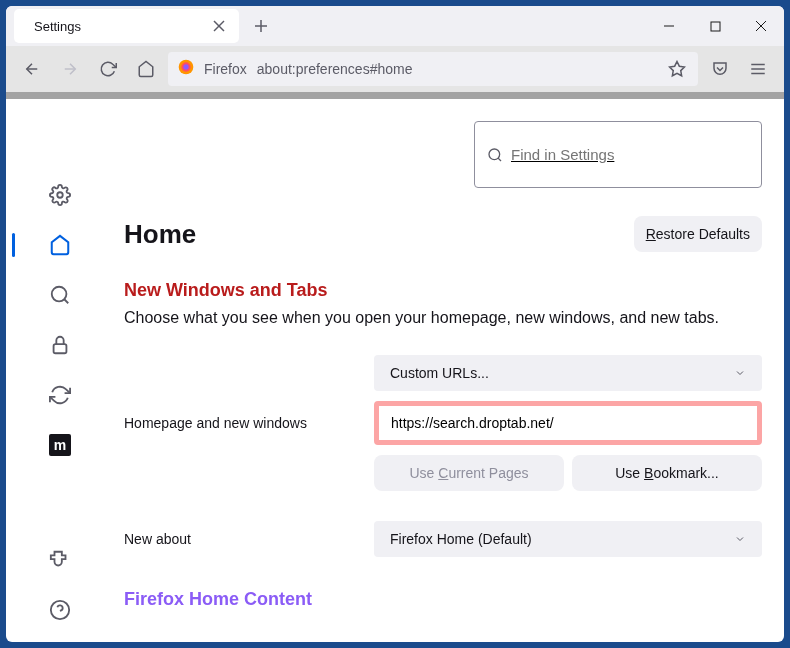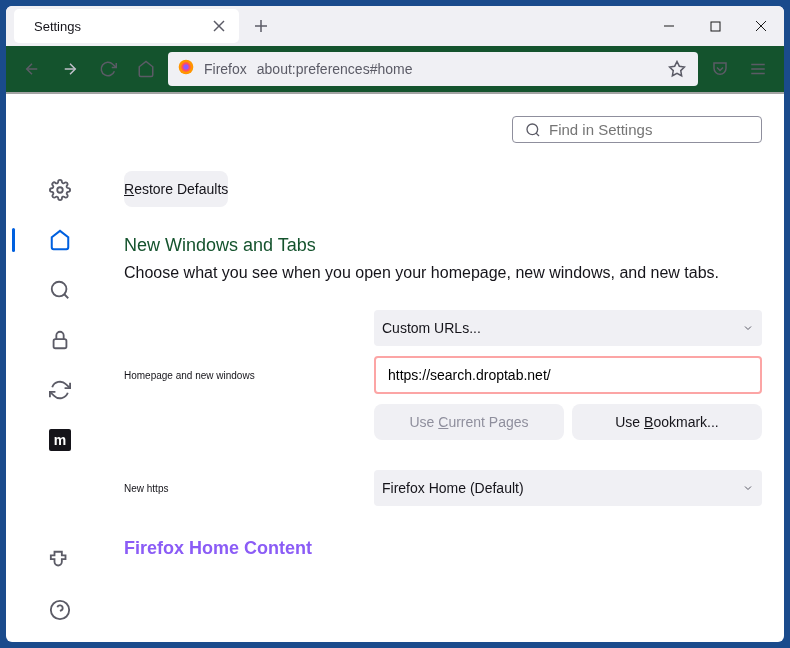--- a/index.html
+++ b/index.html
@@ -5,48 +5,48 @@
 * { margin: 0; padding: 0; box-sizing: border-box; font-family: -apple-system, BlinkMacSystemFont, "Segoe UI", Arial, sans-serif; }
 body { width: 790px; height: 648px; background: #1a4b8c; padding: 6px; }
 .window { width: 100%; height: 100%; background: #fff; border-radius: 6px; overflow: hidden; display: flex; flex-direction: column; }
 .titlebar { display: flex; align-items: center; height: 40px; background: #f0f0f4; }
 .tab { display: flex; align-items: center; gap: 8px; background: #fff; border-radius: 5px; padding: 8px 12px; margin-left: 8px; min-width: 225px; height: 34px; }
 .tab-title { font-size: 13px; flex: 1; color: #15141a; }
 .tab-close { cursor: pointer; width: 16px; height: 16px; display: flex; align-items: center; justify-content: center; color: #5b5b66; }
 .newtab-btn { width: 32px; height: 32px; display: flex; align-items: center; justify-content: center; color: #5b5b66; cursor: pointer; margin-left: 6px; }
 .win-controls { margin-left: auto; display: flex; }
 .win-btn { width: 46px; height: 40px; display: flex; align-items: center; justify-content: center; cursor: pointer; color: #1b1b1b; }
-.toolbar { display: flex; align-items: center; gap: 6px; padding: 6px 10px; background: #14532d; border-bottom: 2px solid #a3a3a3; }
+.toolbar { display: flex; align-items: center; gap: 6px; padding: 6px 10px; background: #e5e5e5; border-bottom: 7px solid #a3a3a3; }
 .tb-btn { width: 32px; height: 32px; display: flex; align-items: center; justify-content: center; border-radius: 4px; cursor: pointer; color: #5b5b66; }
 .tb-btn.disabled { color: #bfbfc9; }
 .addrbar { flex: 1; display: flex; align-items: center; height: 34px; background: #f0f0f4; border-radius: 4px; padding: 0 10px; gap: 10px; }
 .ff-logo { width: 16px; height: 16px; }
 .addr-label { font-size: 14px; color: #5b5b66; }
 .addr-url { font-size: 14px; color: #5b5b66; flex: 1; }
 .content-wrap { flex: 1; display: flex; overflow: hidden; }
 .sidebar { width: 108px; display: flex; flex-direction: column; align-items: center; gap: 14px; padding-top: 78px; }
 .side-item { width: 36px; height: 36px; display: flex; align-items: center; justify-content: center; cursor: pointer; color: #5b5b66; border-radius: 4px; position: relative; }
 .side-item.active { color: #0060df; }
 .side-item.active::before { content: ""; position: absolute; left: -30px; width: 3px; height: 24px; background: #0060df; border-radius: 2px; }
 .side-item svg { width: 22px; height: 22px; }
 .ext-icon { width: 22px; height: 22px; background: #15141a; color: #fff; display: flex; align-items: center; justify-content: center; font-size: 14px; font-weight: bold; border-radius: 2px; }
 .main { flex: 1; padding: 22px 22px 0 10px; overflow: hidden; }
 .search-wrap { display: flex; justify-content: flex-end; margin-bottom: 28px; }
-.search-box { display: flex; align-items: center; gap: 8px; border: 1px solid #8f8f9d; border-radius: 4px; padding: 4px 12px; width: 250px; }
+.search-box { display: flex; align-items: center; gap: 8px; border: 1px solid #8f8f9d; border-radius: 4px; padding: 24px 12px; width: 288px; text-decoration: underline; }
 .search-box input { border: none; outline: none; font-size: 15px; flex: 1; }
 .header-row { display: flex; justify-content: space-between; align-items: center; margin-bottom: 28px; }
 .page-title { font-size: 26px; font-weight: 600; color: #15141a; }
-.btn { background: #f0f0f4; border: none; border-radius: 8px; padding: 10px 0; font-size: 14px; cursor: pointer; color: #15141a; }
-.section-title { font-size: 18px; font-weight: 400; color: #14532d; margin-bottom: 8px; }
+.btn { background: #f0f0f4; border: none; border-radius: 8px; padding: 10px 12px; font-size: 14px; cursor: pointer; color: #15141a; }
+.section-title { font-size: 18px; font-weight: 700; color: #b91c1c; margin-bottom: 8px; }
 .section-desc { font-size: 16px; color: #15141a; margin-bottom: 28px; }
 .form-row { display: flex; align-items: center; margin-bottom: 10px; }
-.form-label { width: 250px; font-size: 10px; color: #15141a; }
+.form-label { width: 250px; font-size: 14px; color: #15141a; }
 .form-controls { flex: 1; display: flex; flex-direction: column; gap: 10px; }
-.select-box { background: #f0f0f4; border-radius: 4px; padding: 10px 8px; display: flex; justify-content: space-between; align-items: center; cursor: pointer; font-size: 14px; color: #15141a; }
-.text-input { border: 2px solid #fca5a5; border-radius: 4px; padding: 9px 12px; font-size: 14px; outline: none; width: 100%; }
+.select-box { background: #f0f0f4; border-radius: 4px; padding: 10px 16px; display: flex; justify-content: space-between; align-items: center; cursor: pointer; font-size: 14px; color: #15141a; }
+.text-input { border: 5px solid #fca5a5; border-radius: 4px; padding: 9px 12px; font-size: 14px; outline: none; width: 100%; }
 .btn-row { display: flex; gap: 8px; }
 .btn-row .btn { flex: 1; text-align: center; white-space: nowrap; overflow: hidden; text-overflow: ellipsis; }
 .btn.disabled { color: #8f8f9d; cursor: default; }
 .u { text-decoration: underline; }
 .spacer-row { height: 20px; }
 .section-title2 { font-size: 18px; font-weight: 700; color: #8b5cf6; margin-top: 32px; }
 </style>
 </head>
 <body>
 
@@ -203,20 +203,21 @@
         <div class="search-box">
           <svg width="16" height="16" viewBox="0 0 24 24" fill="none" stroke="#5b5b66" stroke-width="2">
               <circle cx="11" cy="11" r="8"></circle>
               <line x1="21" y1="21" x2="16.65" y2="16.65"></line>
             </svg>
           <input type="text" placeholder="Find in Settings" style="">
         </div>
       </div>
 
       <div class="header-row">
+        <h1 class="page-title">Home</h1>
         <button class="btn"><span class="u">R</span>estore Defaults</button>
       </div>
 
       <h2 class="section-title">New Windows and Tabs</h2>
       <p class="section-desc">Choose what you see when you open your homepage, new windows, and new tabs.</p>
 
       <div class="form-row">
         <div class="form-label"></div>
         <div class="form-controls">
           <div class="select-box">
@@ -241,21 +242,21 @@
           <div class="btn-row">
             <button class="btn disabled">Use <span class="u">C</span>urrent Pages</button>
             <button class="btn">Use <span class="u">B</span>ookmark...</button>
           </div>
         </div>
       </div>
 
       <div class="spacer-row"></div>
 
       <div class="form-row">
-        <div class="form-label">New https</div>
+        <div class="form-label">New about</div>
         <div class="form-controls">
           <div class="select-box">
             <span>Firefox Home (Default)</span>
             <svg width="12" height="12" viewBox="0 0 24 24" fill="none" stroke="#5b5b66" stroke-width="2">
                 <polyline points="6 9 12 15 18 9"></polyline>
               </svg>
           </div>
         </div>
       </div>
 

